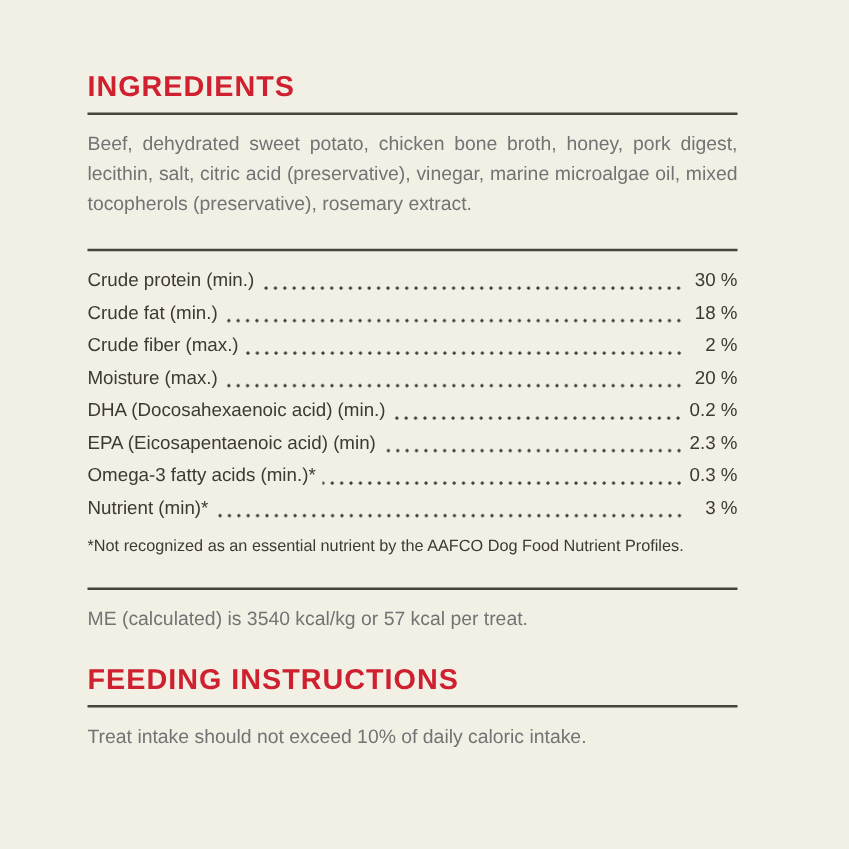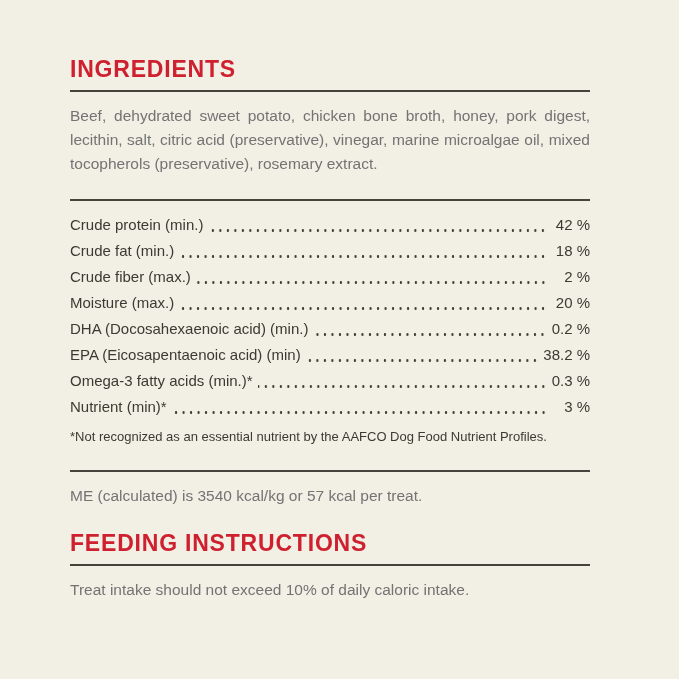--- a/index.html
+++ b/index.html
@@ -90,21 +90,21 @@
     <div class="rule"></div>
     <p class="body-text justify">Beef, dehydrated sweet potato, chicken bone broth, honey, pork digest, lecithin, salt, citric acid (preservative), vinegar, marine microalgae oil, mixed tocopherols (preservative), rosemary extract.</p>
   </div>
 
   <div class="section">
     <div class="rule"></div>
     <div class="ga-table">
       <div class="ga-row">
         <span class="ga-label">Crude protein (min.)</span>
         <span class="leader"></span>
-        <span class="ga-value">42 %</span>
+        <span class="ga-value">30 %</span>
       </div>
       <div class="ga-row">
         <span class="ga-label">Crude fat (min.)</span>
         <span class="leader"></span>
         <span class="ga-value">18 %</span>
       </div>
       <div class="ga-row">
         <span class="ga-label">Crude fiber (max.)</span>
         <span class="leader"></span>
         <span class="ga-value">2 %</span>
@@ -115,21 +115,21 @@
         <span class="ga-value">20 %</span>
       </div>
       <div class="ga-row">
         <span class="ga-label">DHA (Docosahexaenoic acid) (min.)</span>
         <span class="leader"></span>
         <span class="ga-value">0.2 %</span>
       </div>
       <div class="ga-row">
         <span class="ga-label">EPA (Eicosapentaenoic acid) (min)</span>
         <span class="leader"></span>
-        <span class="ga-value">38.2 %</span>
+        <span class="ga-value">2.3 %</span>
       </div>
       <div class="ga-row">
         <span class="ga-label">Omega-3 fatty acids (min.)*</span>
         <span class="leader"></span>
         <span class="ga-value">0.3 %</span>
       </div>
       <div class="ga-row">
         <span class="ga-label">Nutrient (min)*</span>
         <span class="leader"></span>
         <span class="ga-value">3 %</span>

